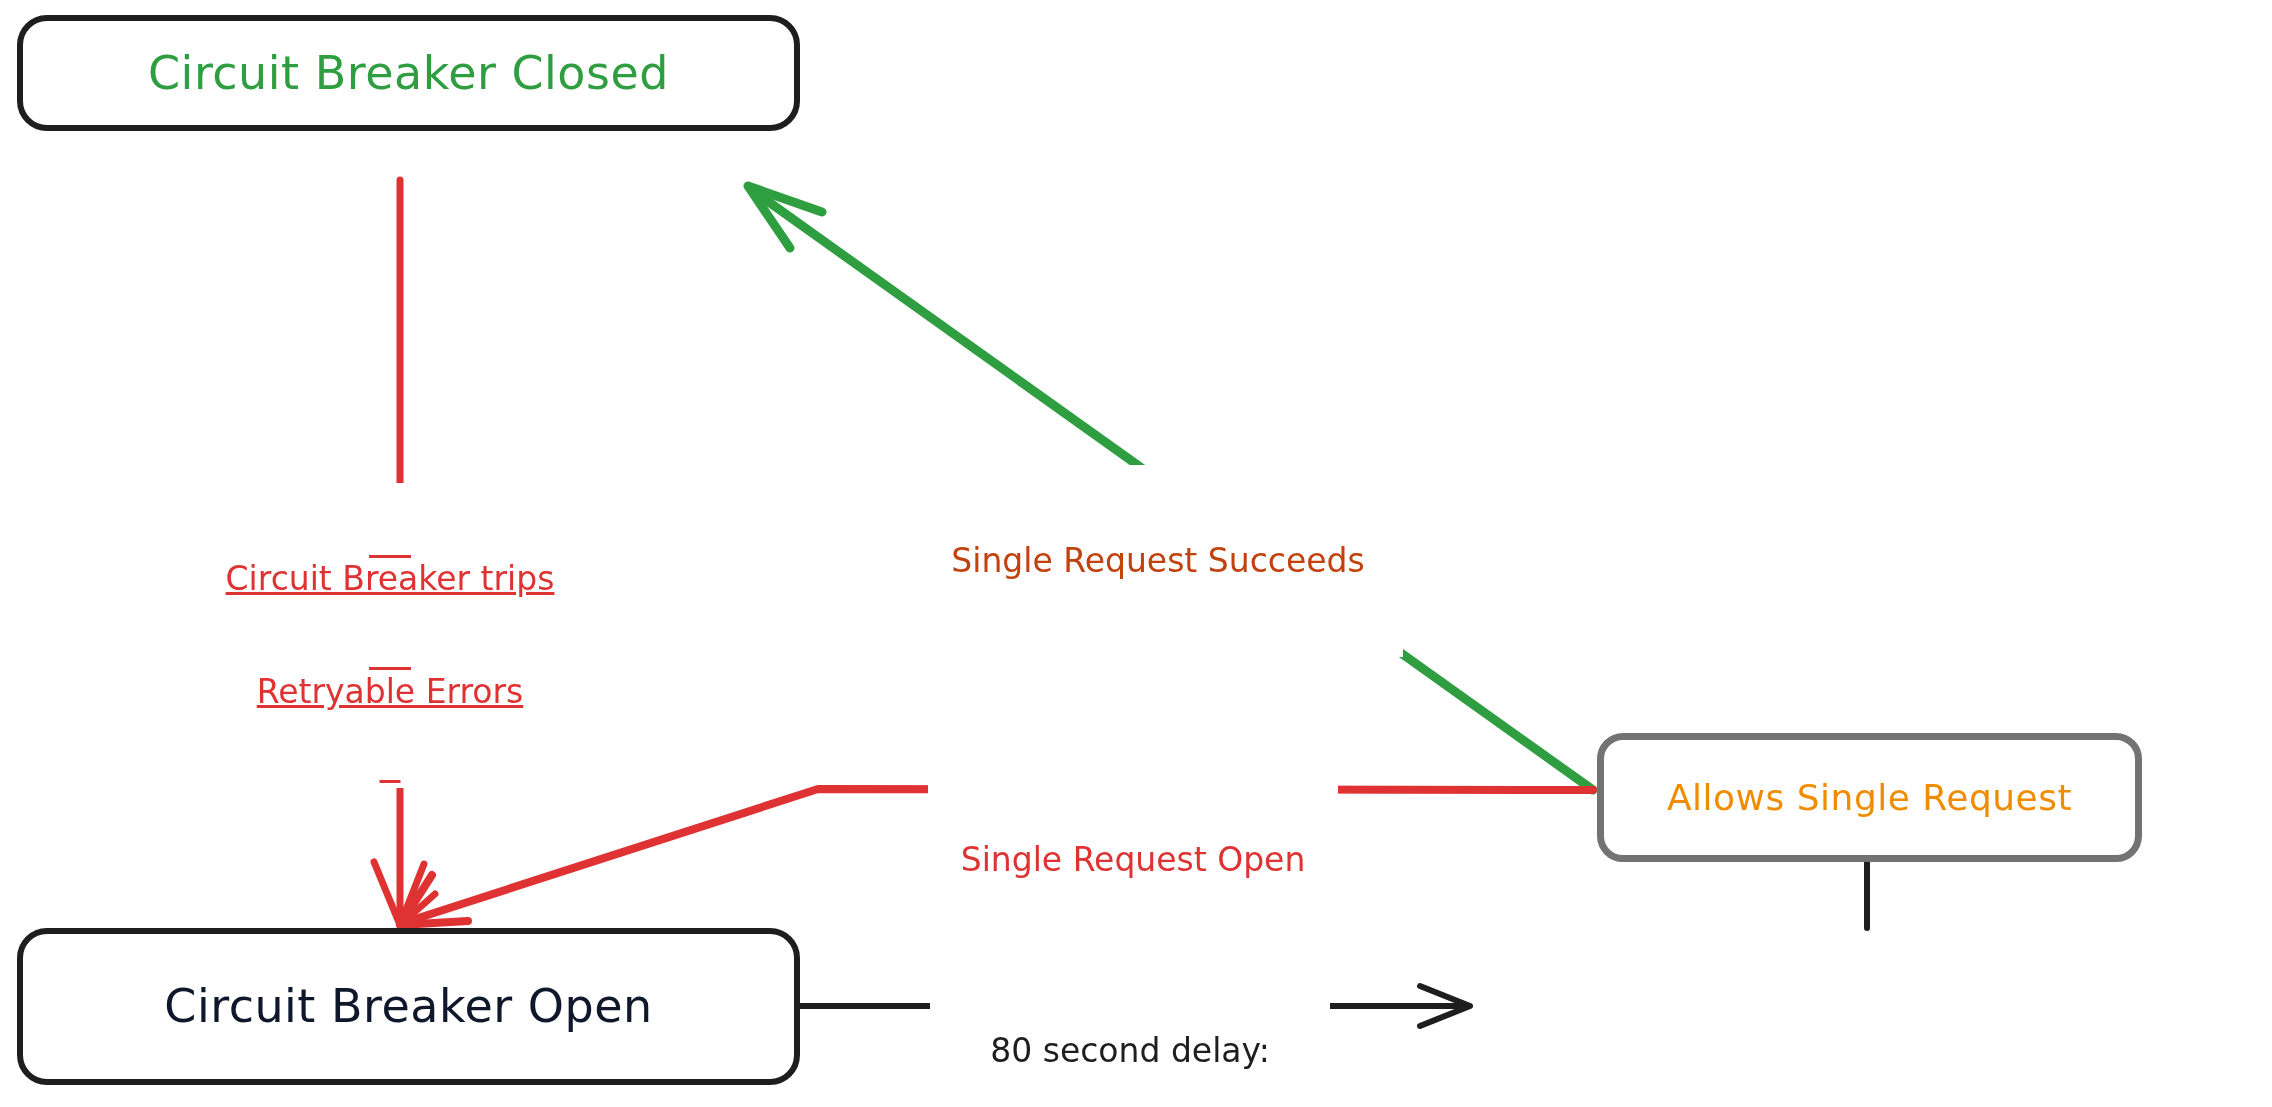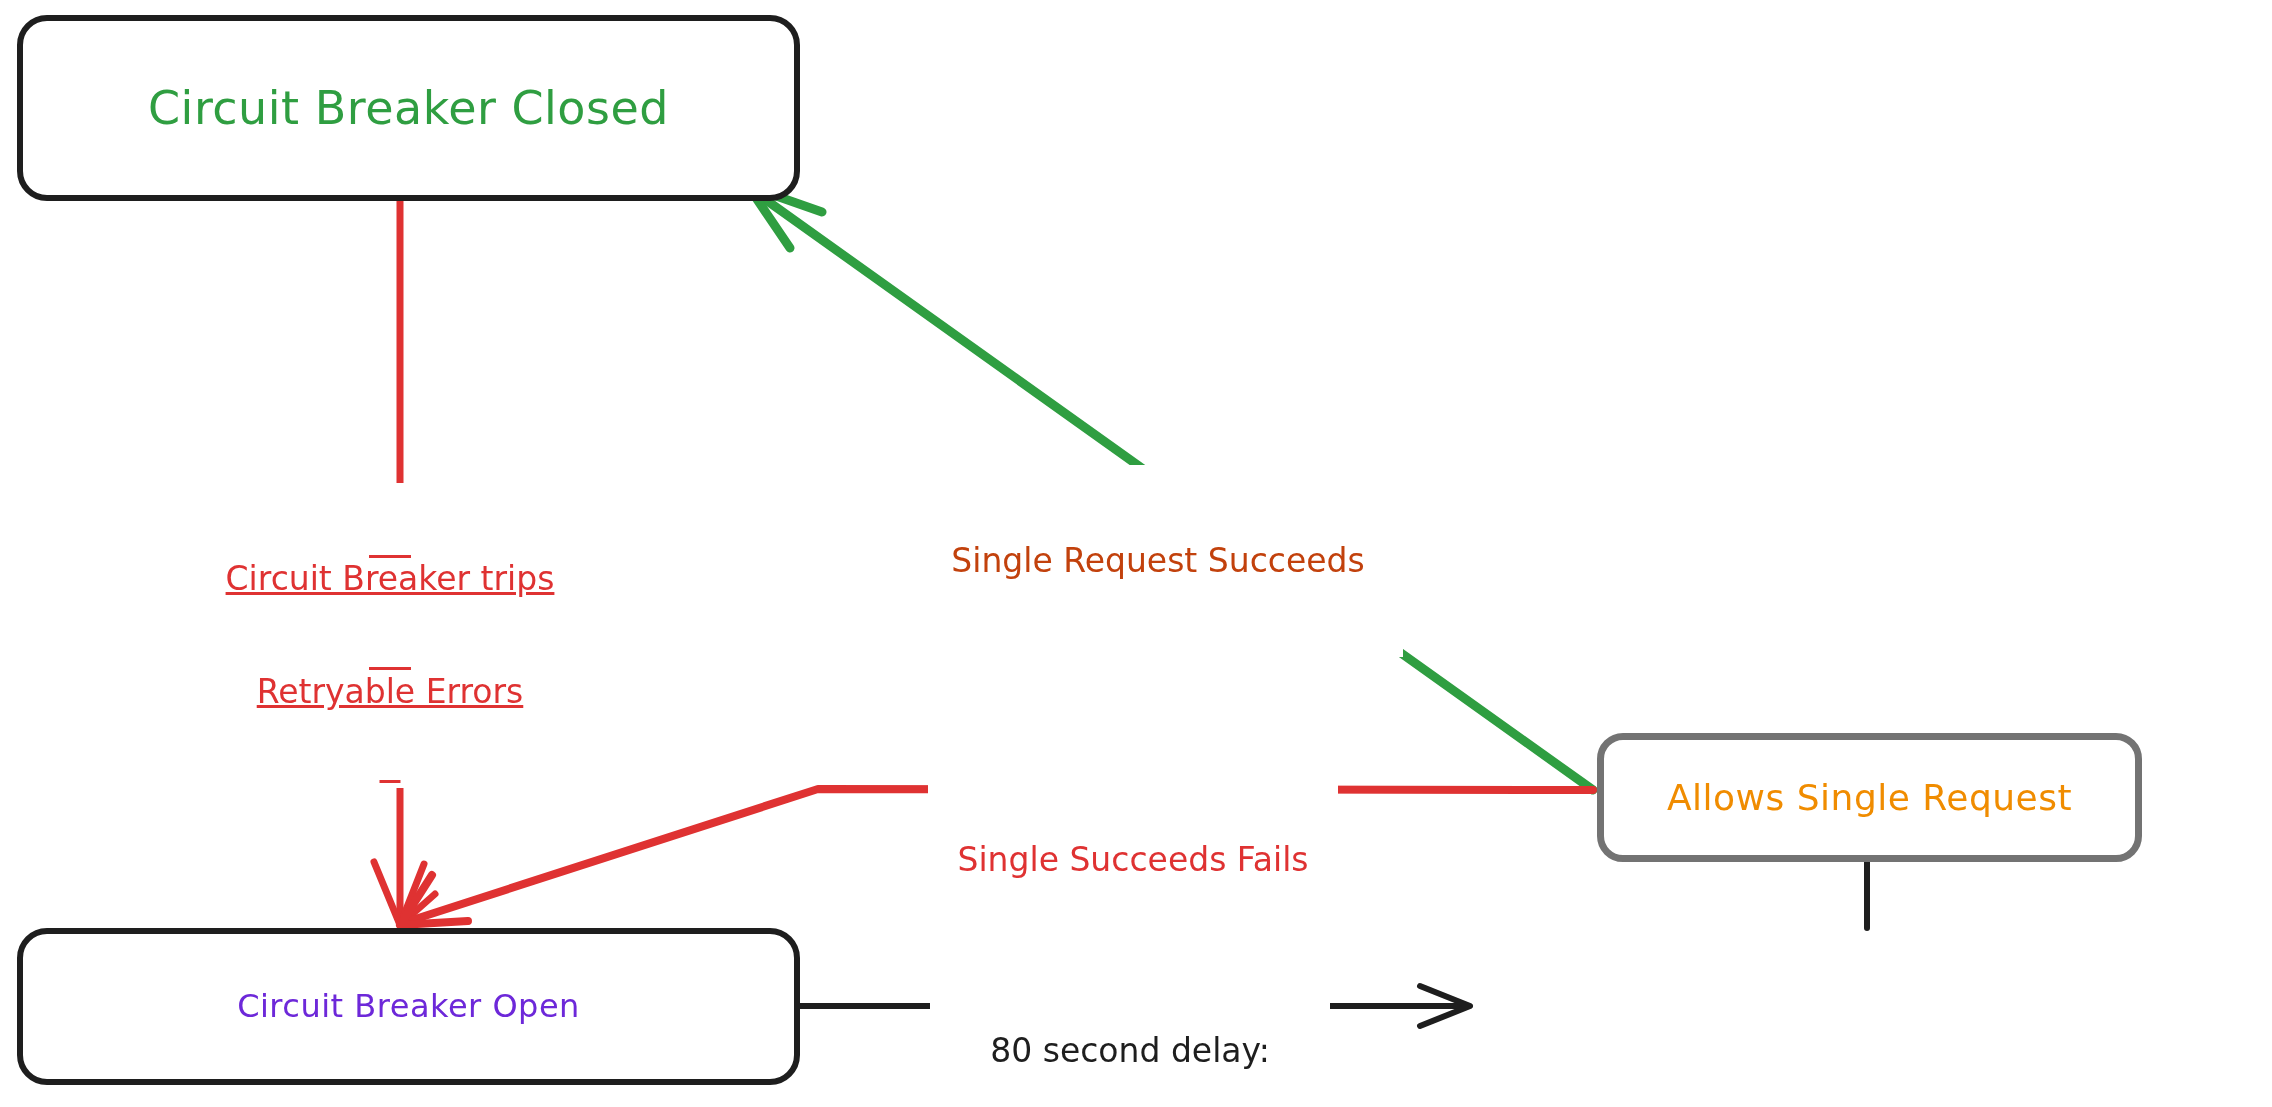--- a/index.html
+++ b/index.html
@@ -42,21 +42,21 @@
     border-radius: 26px;
   }
   .node-label {
     font-family: "DejaVu Sans", sans-serif;
     font-weight: 400;
     letter-spacing: 0.5px;
     line-height: 1.1;
     white-space: nowrap;
   }
   .lbl-closed   { color: #2f9e41; font-size: 46px; }
-  .lbl-open     { color: #6d28d9; font-size: 32px; }
+  .lbl-open     { color: #0f172a; font-size: 46px; }
   .lbl-halfopen { color: #f08c00; font-size: 46px; }
   .lbl-allows   { color: #f08c00; font-size: 36px; }
 
   .edge-label {
     position: absolute;
     font-family: "DejaVu Sans", sans-serif;
     font-size: 33px;
     line-height: 1.14;
     text-align: center;
     white-space: pre;
@@ -97,21 +97,21 @@
       <path d="M 800 1006 L 1463 1006" stroke="#1e1e1e" stroke-width="6" fill="none" stroke-linecap="round"></path>
       <path d="M 1470 1006 L 1420 986 M 1470 1006 L 1420 1026" stroke="#1e1e1e" stroke-width="6" fill="none" stroke-linecap="round" stroke-linejoin="round"></path>
     </g>
 
     <g>
       <path d="M 1867 862 L 1867 928" stroke="#1e1e1e" stroke-width="6" fill="none" stroke-linecap="round"></path>
     </g>
 
   </svg>
 
-  <div class="node node-default" style="left:17px; top:15px; width:783px; height:186px;">
+  <div class="node node-default" style="left:17px; top:15px; width:783px; height:116px;">
     <span class="node-label lbl-closed">Circuit Breaker Closed</span>
   </div>
 
   <div class="node node-default" style="left:17px; top:928px; width:783px; height:157px;">
     <span class="node-label lbl-open">Circuit Breaker Open</span>
   </div>
 
 
   <div class="node node-orange-outline" style="left:1597px; top:733px; width:545px; height:129px;">
     <span class="node-label lbl-allows">Allows Single Request</span>
@@ -120,21 +120,21 @@
   <div class="edge-label el-red" style="left:175px; top:483px; width:430px;text-decoration:underline;">
     <div>Circuit Breaker trips</div>
     <div>Retryable Errors</div>
   </div>
 
   <div class="edge-label el-green" style="left:913px; top:465px; width:490px;">
     <div>Single Request Succeeds</div>
   </div>
 
   <div class="edge-label el-red" style="left:928px; top:764px; width:410px;">
-    <div>Single Succeeds Fails</div>
+    <div>Single Request Open</div>
   </div>
 
   <div class="edge-label el-black" style="left:930px; top:955px; width:400px;">
     <div>80 second delay:</div>
     
   </div>
 
 </div>
 
 </body></html>

